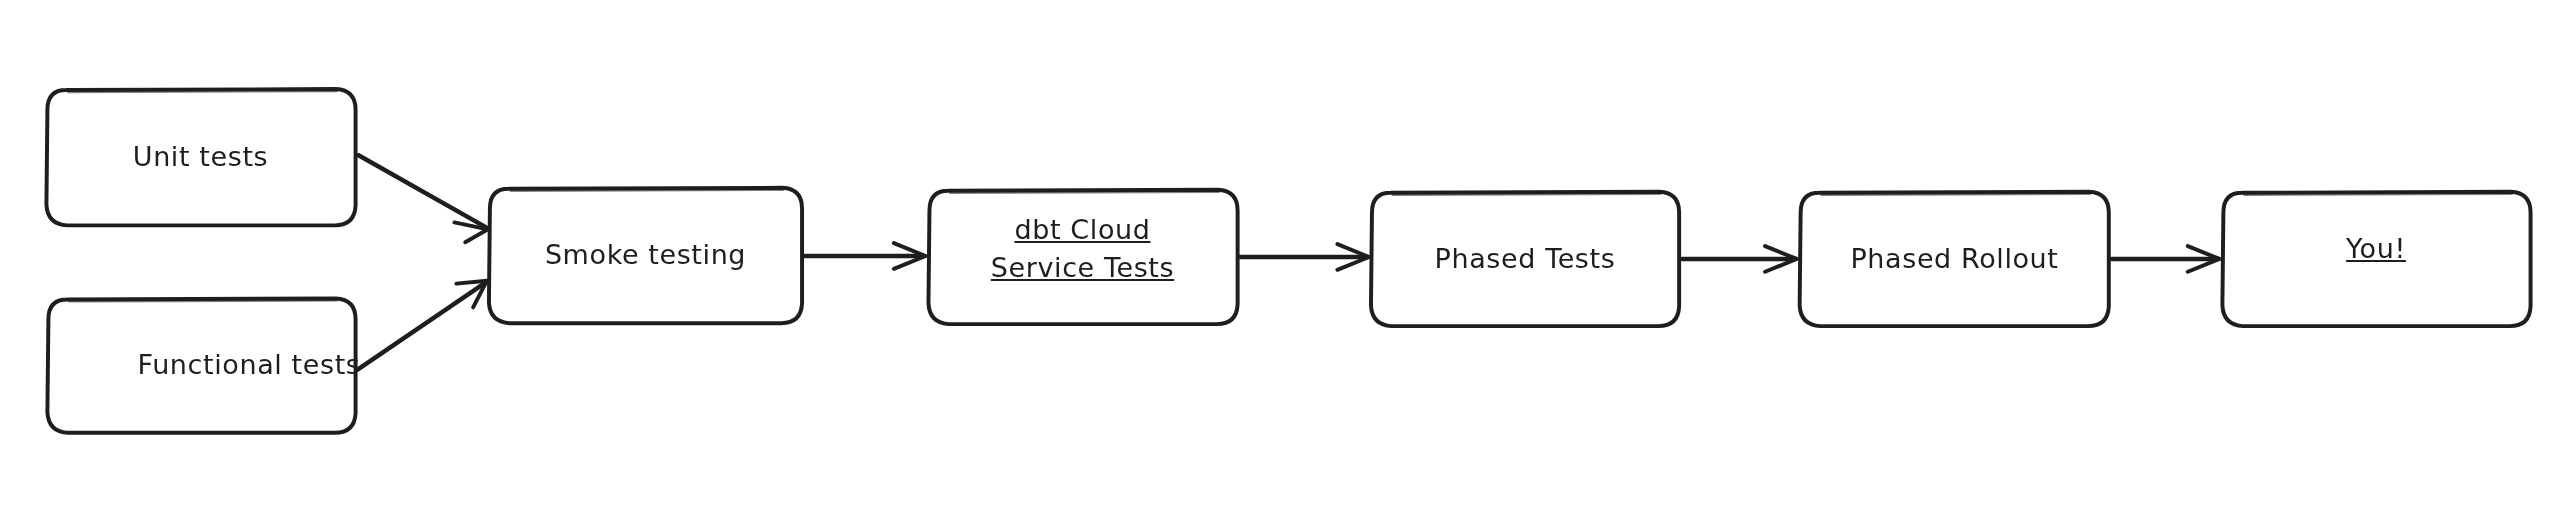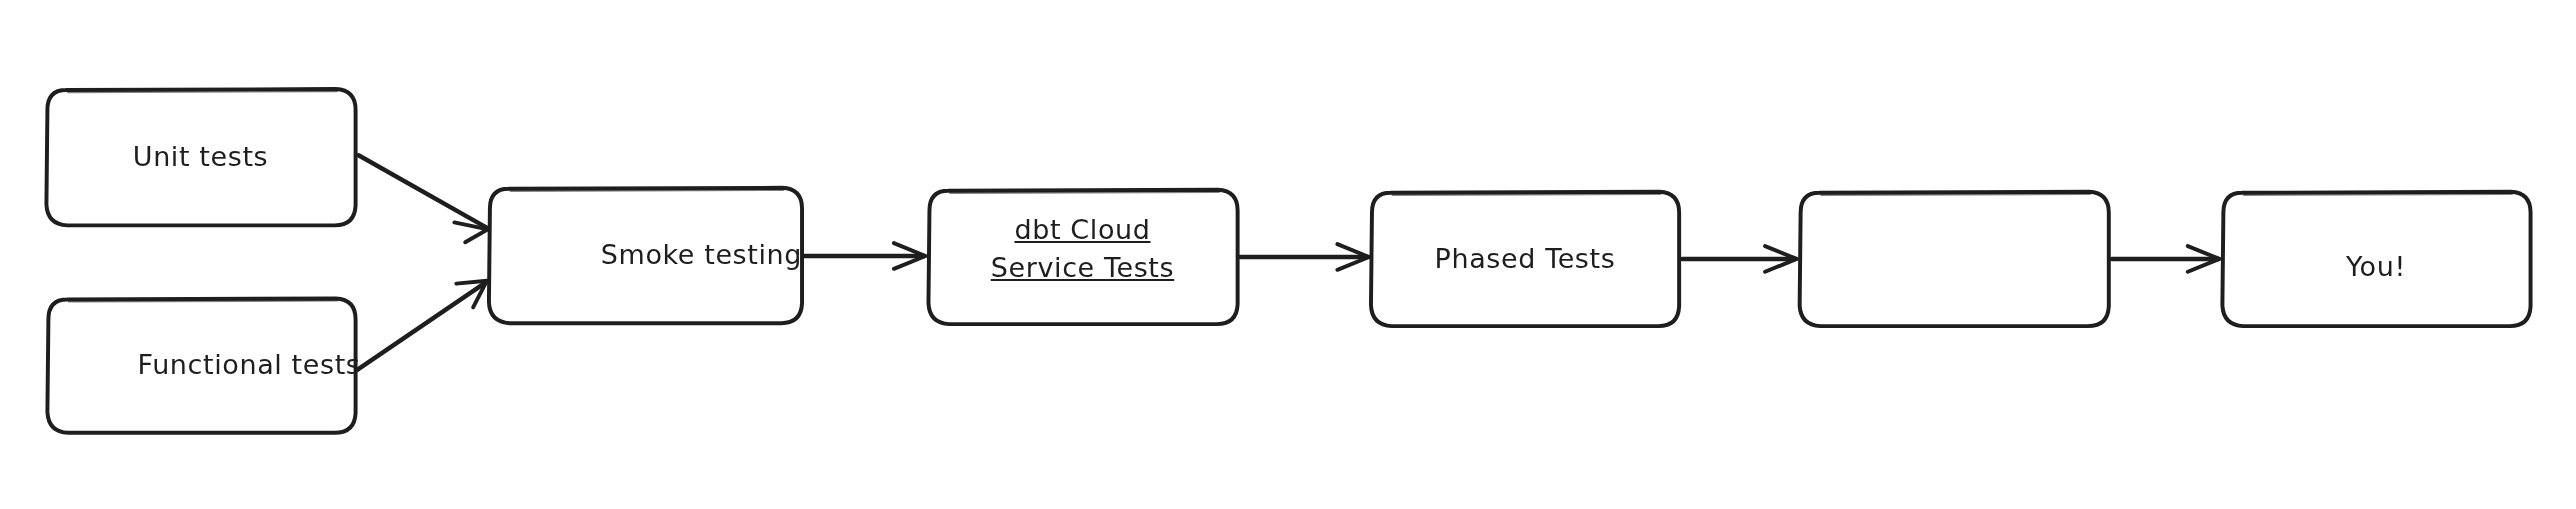--- a/index.html
+++ b/index.html
@@ -128,32 +128,35 @@
   </svg>
 
   <div class="node-label" style="left:46px; top:89px; width:309px; height:136px;">
     <span class="line">Unit tests</span>
   </div>
 
   <div class="node-label" style="left:47px; top:298px; width:308px; height:134px;margin-left:48px;">
     <span class="line">Functional tests</span>
   </div>
 
-  <div class="node-label" style="left:489px; top:188px; width:313px; height:135px;align-items:flex-end;">
+  <div class="node-label" style="left:489px; top:188px; width:313px; height:135px;">
     <span class="line">Smoke testing</span>
   </div>
 
   <div class="node-label" style="left:928px; top:182px; width:309px; height:134px;text-decoration:underline;">
     <span class="line">dbt Cloud</span>
     <span class="line">Service Tests</span>
   </div>
 
   <div class="node-label" style="left:1371px; top:192px; width:308px; height:134px;">
     <span class="line">Phased Tests</span>
   </div>
 
+  <div class="node-label" style="left:1800px; top:192px; width:309px; height:134px;">
+    <span class="line">Phased Rollout</span>
+  </div>
 
-  <div class="node-label" style="left:2222px; top:200px; width:308px; height:134px;">
+  <div class="node-label" style="left:2222px; top:182px; width:308px; height:134px;text-decoration:underline;">
     <span class="line">You!</span>
   </div>
 
 </div>
 
 
 </body></html>

